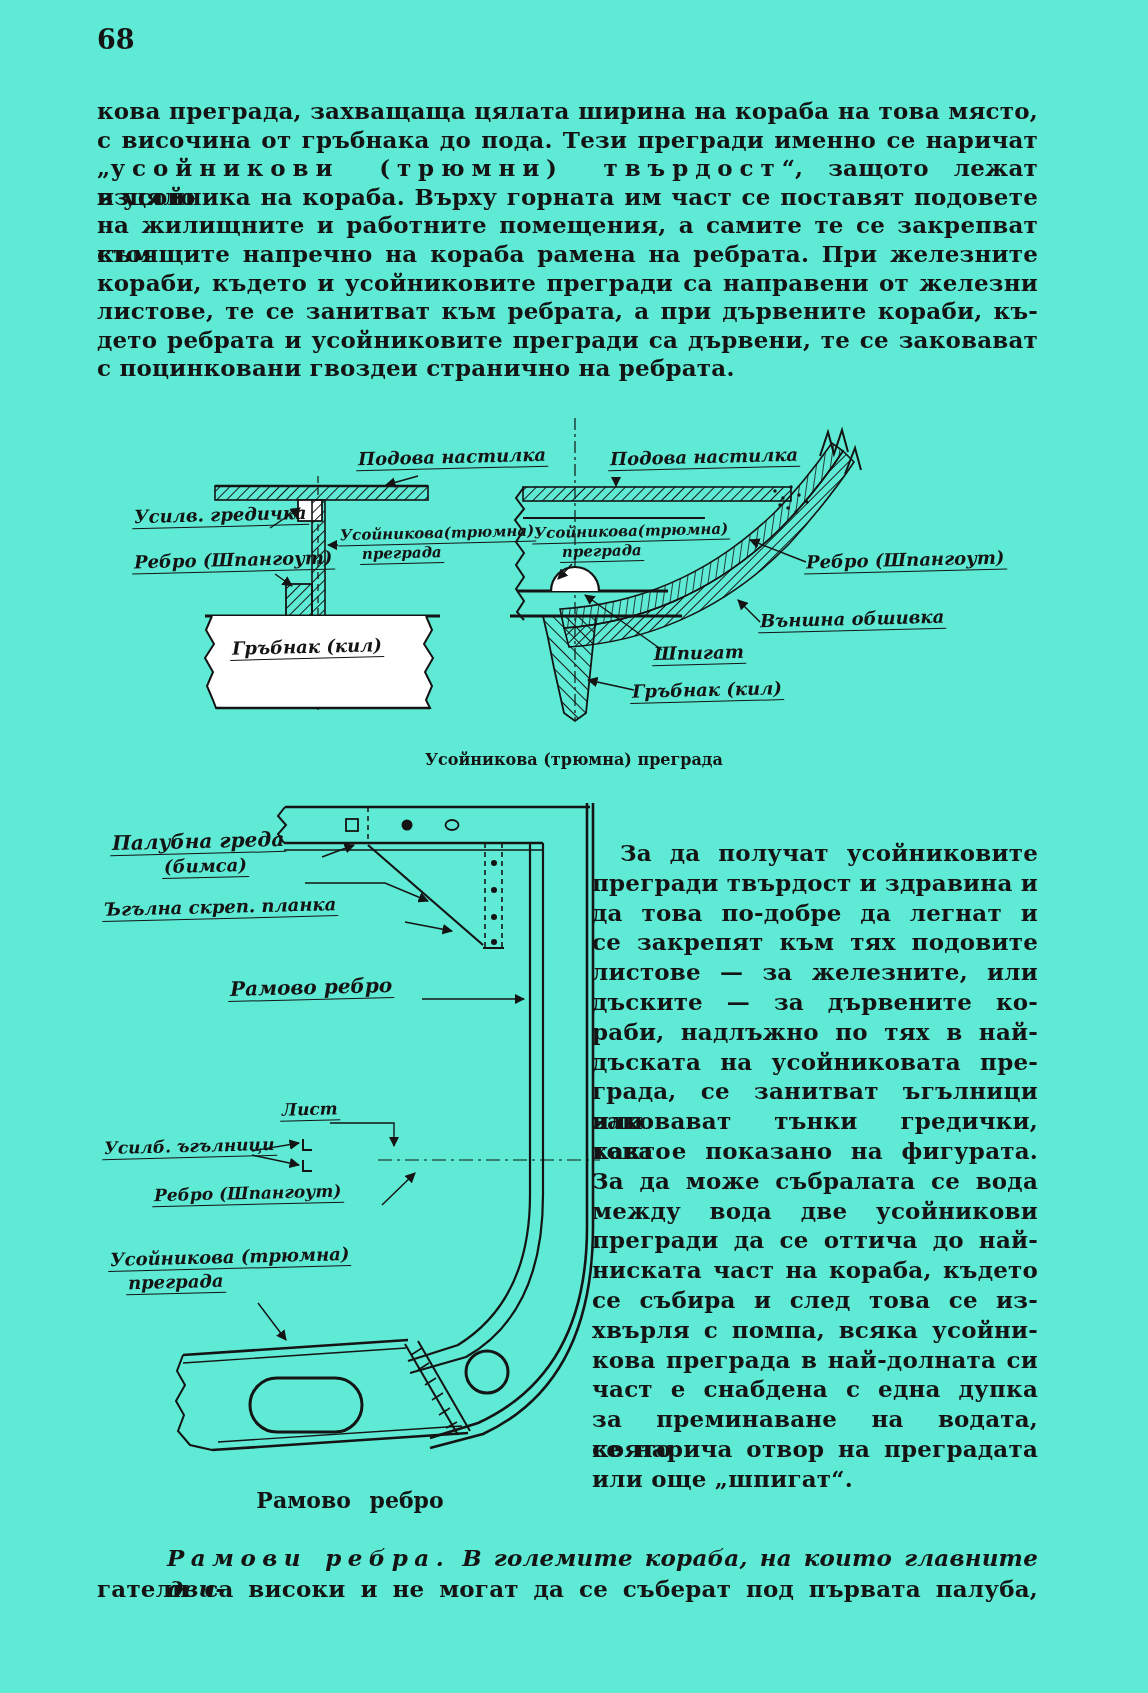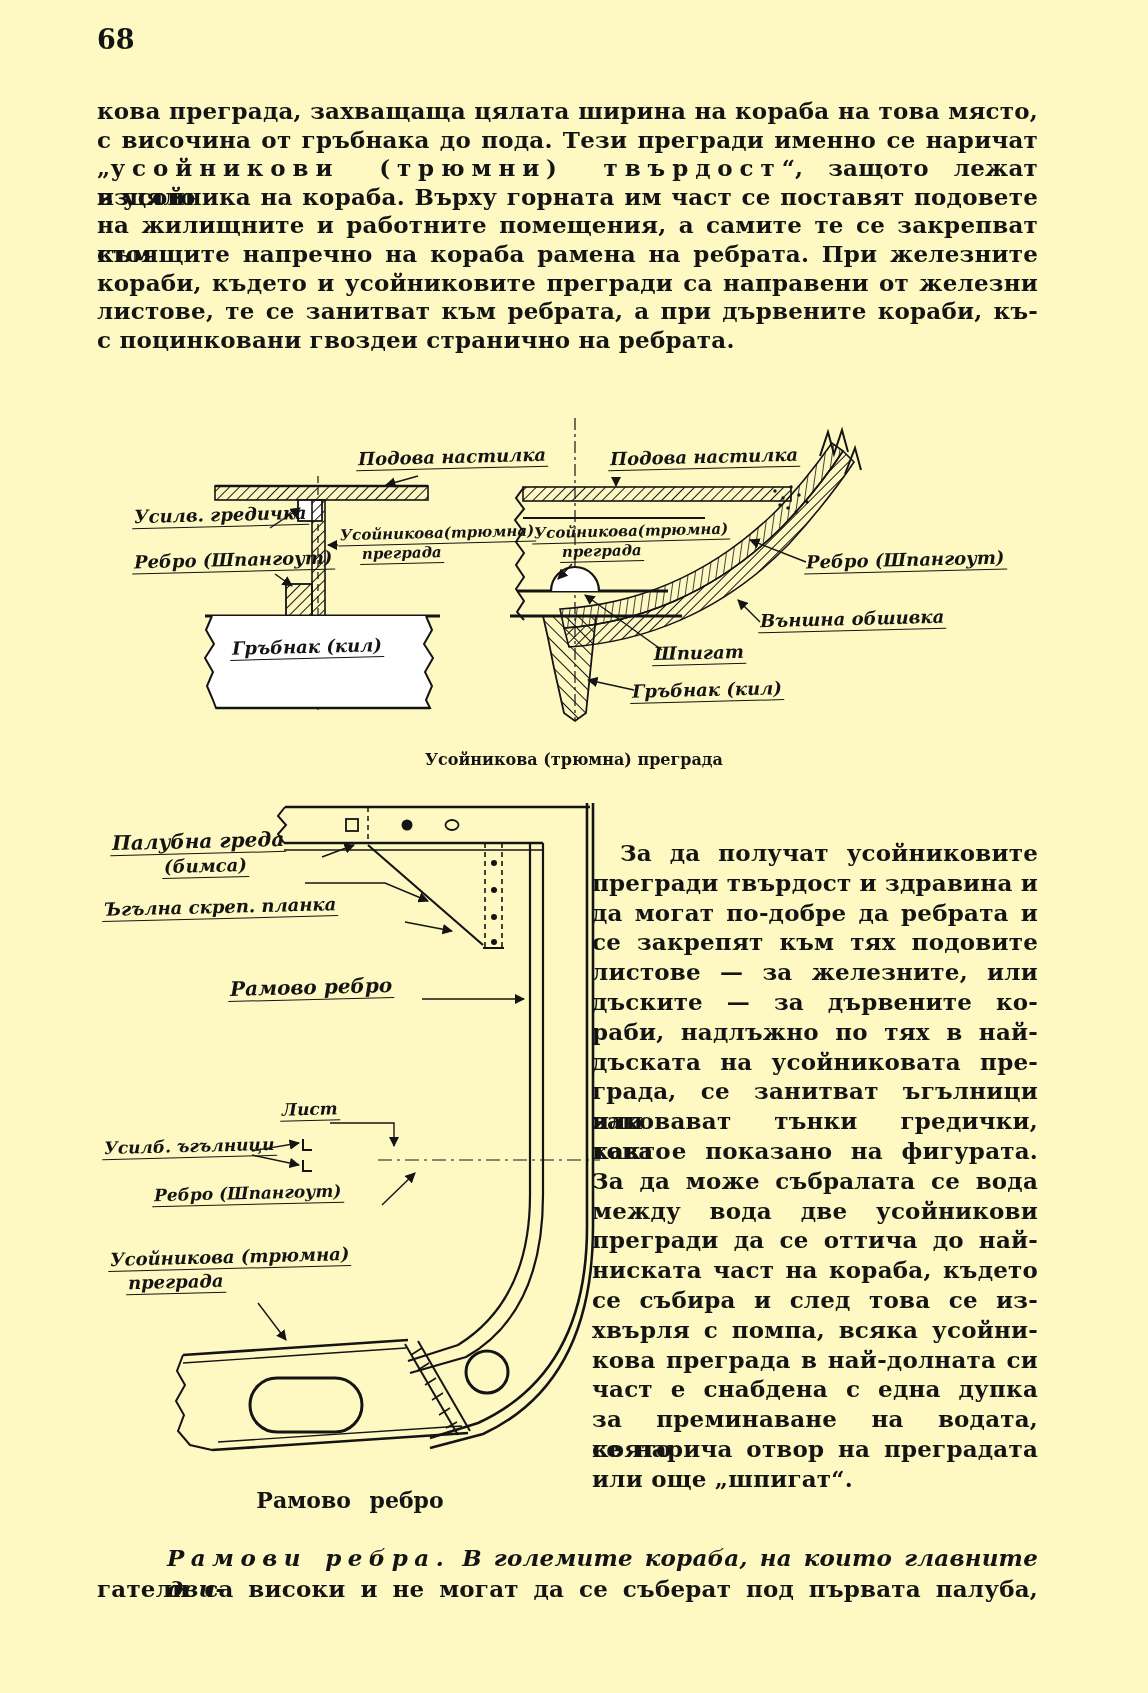--- a/index.html
+++ b/index.html
@@ -1,18 +1,18 @@
 <!DOCTYPE html>
 <html><head>
 <meta charset="utf-8">
 <style>
   html,body{margin:0;padding:0;background:#e8e8e4;}
   .page{
     position:relative;width:1148px;height:1693px;margin:0 auto;
-    background:#fef9c3;color:#141414;overflow:hidden;
+    background:#5eead4;color:#141414;overflow:hidden;
     font-family:"DejaVu Serif", serif;
   }
   .pagenum{position:absolute;left:97px;top:24px;font-size:27px;font-weight:700;}
   
   .textblock{position:absolute;}
   .tline{
     font-size:23px;font-weight:700;letter-spacing:.2px;
     text-align:justify;text-align-last:justify;white-space:normal;
     height:28.6px;line-height:28.6px;overflow:visible;
   }
@@ -51,20 +51,21 @@
 
   <div class="textblock" style="left:97px;top:97px;width:941px;">
     <div class="tline">кова преграда, захващаща цялата ширина на кораба на това място,</div>
     <div class="tline">с височина от гръбнака до пода. Тези прегради именно се наричат</div>
     <div class="tline"><span>„</span><span class="spaced">усойникови (трюмни) твърдост</span><span>“, защото лежат изцяло</span></div>
     <div class="tline">в усойника на кораба. Върху горната им част се поставят подовете</div>
     <div class="tline">на жилищните и работните помещения, а самите те се закрепват към</div>
     <div class="tline">стоящите напречно на кораба рамена на ребрата. При железните</div>
     <div class="tline">кораби, където и усойниковите прегради са направени от железни</div>
     <div class="tline">листове, те се занитват към ребрата, а при дървените кораби, къ-</div>
+    <div class="tline">дето ребрата и усойниковите прегради са дървени, те се заковават</div>
     <div class="tline last">с поцинковани гвоздеи странично на ребрата.</div>
   </div>
 
   <div class="fig" style="left:120px;top:388px;width:960px;height:358px;">
     <svg width="960" height="358" viewBox="0 0 960 358">
       <defs>
         <pattern id="h1" width="7" height="7" patternUnits="userSpaceOnUse" patternTransform="rotate(45)">
           <line x1="0" y1="0" x2="0" y2="7" stroke="#141414" stroke-width="2"></line>
         </pattern>
         <pattern id="h2" width="9" height="9" patternUnits="userSpaceOnUse" patternTransform="rotate(-45)">
@@ -234,21 +235,21 @@
     <span class="hw mid" style="left:180px;top:306px;">Лист</span>
     <span class="hw mid" style="left:2px;top:343px;">Усилб. ъгълници</span>
     <span class="hw mid" style="left:52px;top:390px;">Ребро (Шпангоут)</span>
     <span class="hw" style="left:8px;top:453px;">Усойникова (трюмна)</span>
     <span class="hw" style="left:26px;top:478px;">преграда</span>
   </div>
 
   <div class="textblock" style="left:592px;top:838px;width:446px;">
     <div class="colline first">За да получат усойниковите</div>
     <div class="colline">прегради твърдост и здравина и</div>
-    <div class="colline">да могат по-добре да ребрата и</div>
+    <div class="colline">да това по-добре да легнат и</div>
     <div class="colline">се закрепят към тях подовите</div>
     <div class="colline">листове — за железните, или</div>
     <div class="colline">дъските — за дървените ко-</div>
     <div class="colline">раби, надлъжно по тях в най-</div>
     <div class="colline">дъската на усойниковата пре-</div>
     <div class="colline">града, се занитват ъгълници или</div>
     <div class="colline">заковават тънки гредички, както</div>
     <div class="colline">това е показано на фигурата.</div>
     <div class="colline">За да може събралата се вода</div>
     <div class="colline">между вода две усойникови</div>

